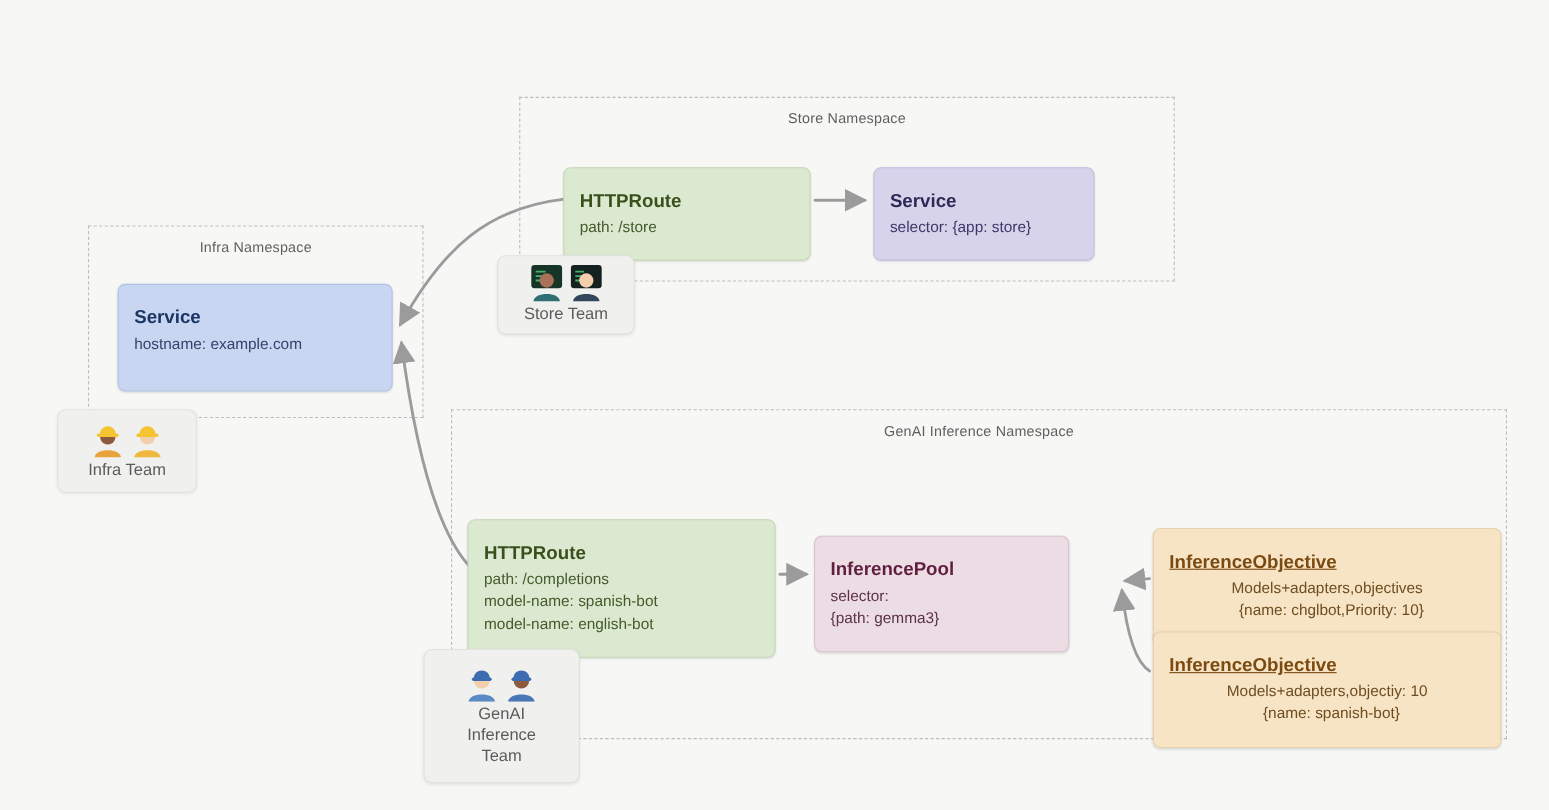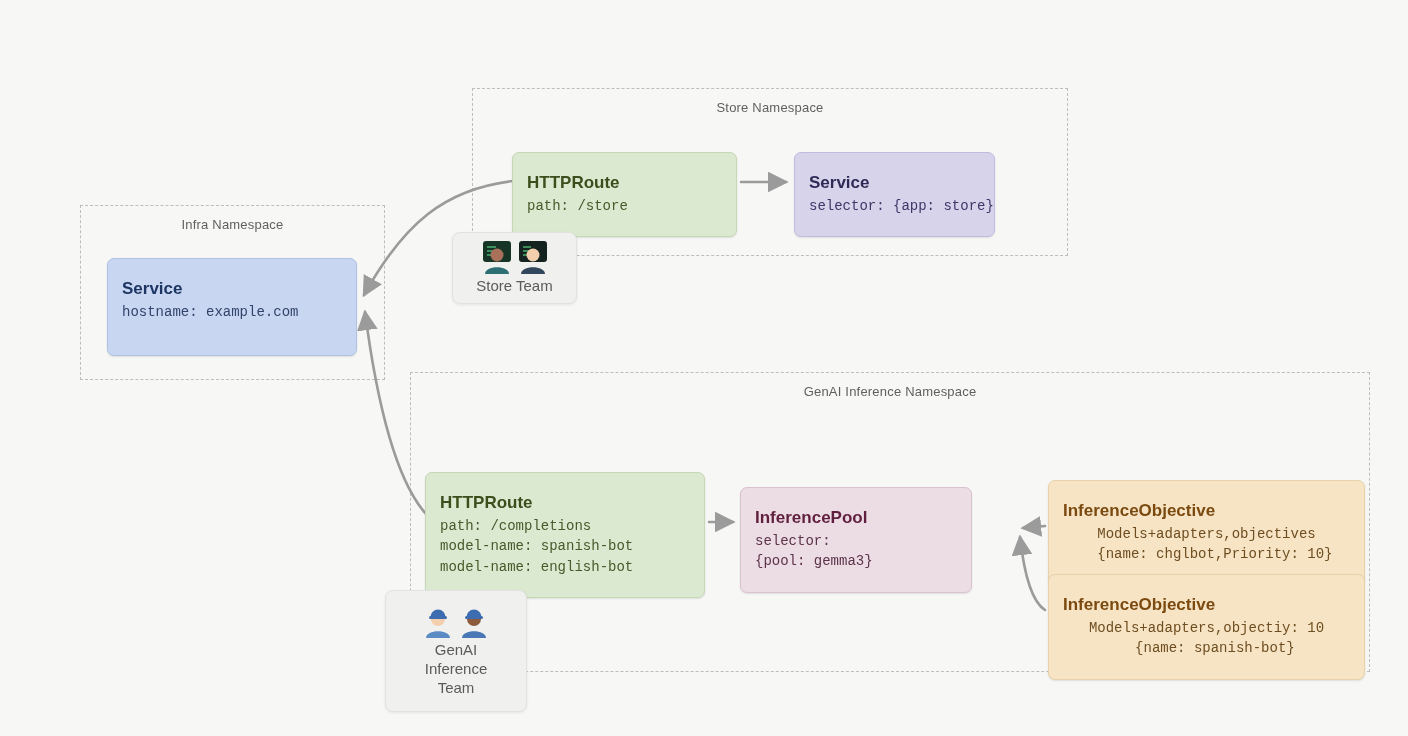--- a/index.html
+++ b/index.html
@@ -21,40 +21,40 @@
   .ns-title {
     position:absolute; top:11px; left:0; right:0; text-align:center;
     font-size:13px; color:var(--ns-title,#5f5f5f); letter-spacing:.2px;
   }
 
   .node {
     position:absolute; z-index:2; border-radius:7px; padding:20px 14px;
     box-shadow:0 1px 2px rgba(0,0,0,.10);
   }
   .node-title { font-size:17px; font-weight:bold; margin-bottom:3px; }
-  .node-line { font-family:Liberation Mono, monospace; font-size:14px; line-height:1.45; white-space:pre; }
+  .node-line { font-family:Liberation Sans, sans-serif; font-size:14px; line-height:1.45; white-space:pre; }
 
   .gateway   { background:var(--gateway-bg);   border:1px solid var(--gateway-border); }
   .gateway .node-title { color:var(--gateway-title); }
   .gateway .node-line  { color:var(--gateway-text); }
 
   .route     { background:var(--route-bg);     border:1px solid var(--route-border); }
   .route .node-title { color:var(--route-title); }
   .route .node-line  { color:var(--route-text); }
 
   .service   { background:var(--service-bg);   border:1px solid var(--service-border); }
   .service .node-title { color:var(--service-title); }
   .service .node-line  { color:var(--service-text); }
 
   .pool      { background:var(--pool-bg);      border:1px solid var(--pool-border); }
   .pool .node-title { color:var(--pool-title); }
   .pool .node-line  { color:var(--pool-text); }
 
   .objective { background:var(--objective-bg); border:1px solid var(--objective-border); }
-  .objective .node-title { color:var(--objective-title); }
+  .objective .node-title { color:var(--objective-title);text-decoration:underline; }
   .objective .node-line  { color:var(--objective-text);text-align:center; }
 
   .team {
     position:absolute; z-index:3;
     background:var(--team-bg,#f0f0ee); border:1px solid var(--team-border,#e2e2e0);
     border-radius:8px; box-shadow:0 1px 3px rgba(0,0,0,.08);
     display:flex; flex-direction:column; align-items:center; justify-content:center;
     padding:6px 20px;
   }
   .team-icons { display:flex; gap:4px; align-items:flex-end; }
@@ -112,21 +112,21 @@
   <div class="node route" style="left:425px; top:472px; width:280px; min-height:102px;">
     <div class="node-title">HTTPRoute</div>
     <div class="node-line">path: /completions</div>
     <div class="node-line">model-name: spanish-bot</div>
     <div class="node-line">model-name: english-bot</div>
   </div>
 
   <div class="node pool" style="left:740px; top:487px; width:232px; min-height:78px;">
     <div class="node-title">InferencePool</div>
     <div class="node-line">selector:</div>
-    <div class="node-line">{pool: gemma3}</div>
+    <div class="node-line">{path: gemma3}</div>
   </div>
 
   <div class="node objective" style="left:1048px; top:480px; width:317px; min-height:88px;">
     <div class="node-title">InferenceObjective</div>
     <div class="node-line">Models+adapters,objectives</div>
     <div class="node-line">  {name: chglbot,Priority: 10}</div>
   </div>
 
   <div class="node objective" style="left:1048px; top:574px; width:317px; min-height:88px;">
     <div class="node-title">InferenceObjective</div>
@@ -145,20 +145,37 @@
       <svg width="32" height="34" viewBox="0 0 32 34">
         <rect x="2" y="1" width="28" height="21" rx="3" fill="#14231f"></rect>
         <path d="M6 7h8M6 11h9M6 15h6" stroke="#49b06f" stroke-width="1.6" fill="none"></path>
         <circle cx="16" cy="15" r="6.5" fill="#f3cfae"></circle>
         <path d="M4 34c0-9 24-9 24 0z" fill="#33475c"></path>
       </svg>
     </div>
     <div class="team-label">Store Team</div>
   </div>
 
+  <div class="team" style="left:52px; top:372px; width:127px; min-height:76px;">
+    <div class="team-icons">
+      <svg width="32" height="34" viewBox="0 0 32 34">
+        <circle cx="16" cy="15" r="7" fill="#8d5a3c"></circle>
+        <path d="M8.5 13a7.5 7.5 0 0 1 15 0z" fill="#f5c431"></path>
+        <rect x="6" y="12" width="20" height="3.2" rx="1.6" fill="#f5c431"></rect>
+        <path d="M4 34c0-9 24-9 24 0z" fill="#e8a33d"></path>
+      </svg>
+      <svg width="32" height="34" viewBox="0 0 32 34">
+        <circle cx="16" cy="15" r="7" fill="#f3cfae"></circle>
+        <path d="M8.5 13a7.5 7.5 0 0 1 15 0z" fill="#f5c431"></path>
+        <rect x="6" y="12" width="20" height="3.2" rx="1.6" fill="#f5c431"></rect>
+        <path d="M4 34c0-9 24-9 24 0z" fill="#f0b93e"></path>
+      </svg>
+    </div>
+    <div class="team-label">Infra Team</div>
+  </div>
 
   <div class="team" style="left:385px; top:590px; width:142px; min-height:122px;">
     <div class="team-icons">
       <svg width="32" height="34" viewBox="0 0 32 34">
         <circle cx="16" cy="15" r="7" fill="#f3cfae"></circle>
         <path d="M8.5 13a7.5 7.5 0 0 1 15 0z" fill="#3e6cb0"></path>
         <rect x="7" y="12" width="18" height="3" rx="1.5" fill="#3e6cb0"></rect>
         <path d="M4 34c0-9 24-9 24 0z" fill="#5b8bc4"></path>
       </svg>
       <svg width="32" height="34" viewBox="0 0 32 34">

